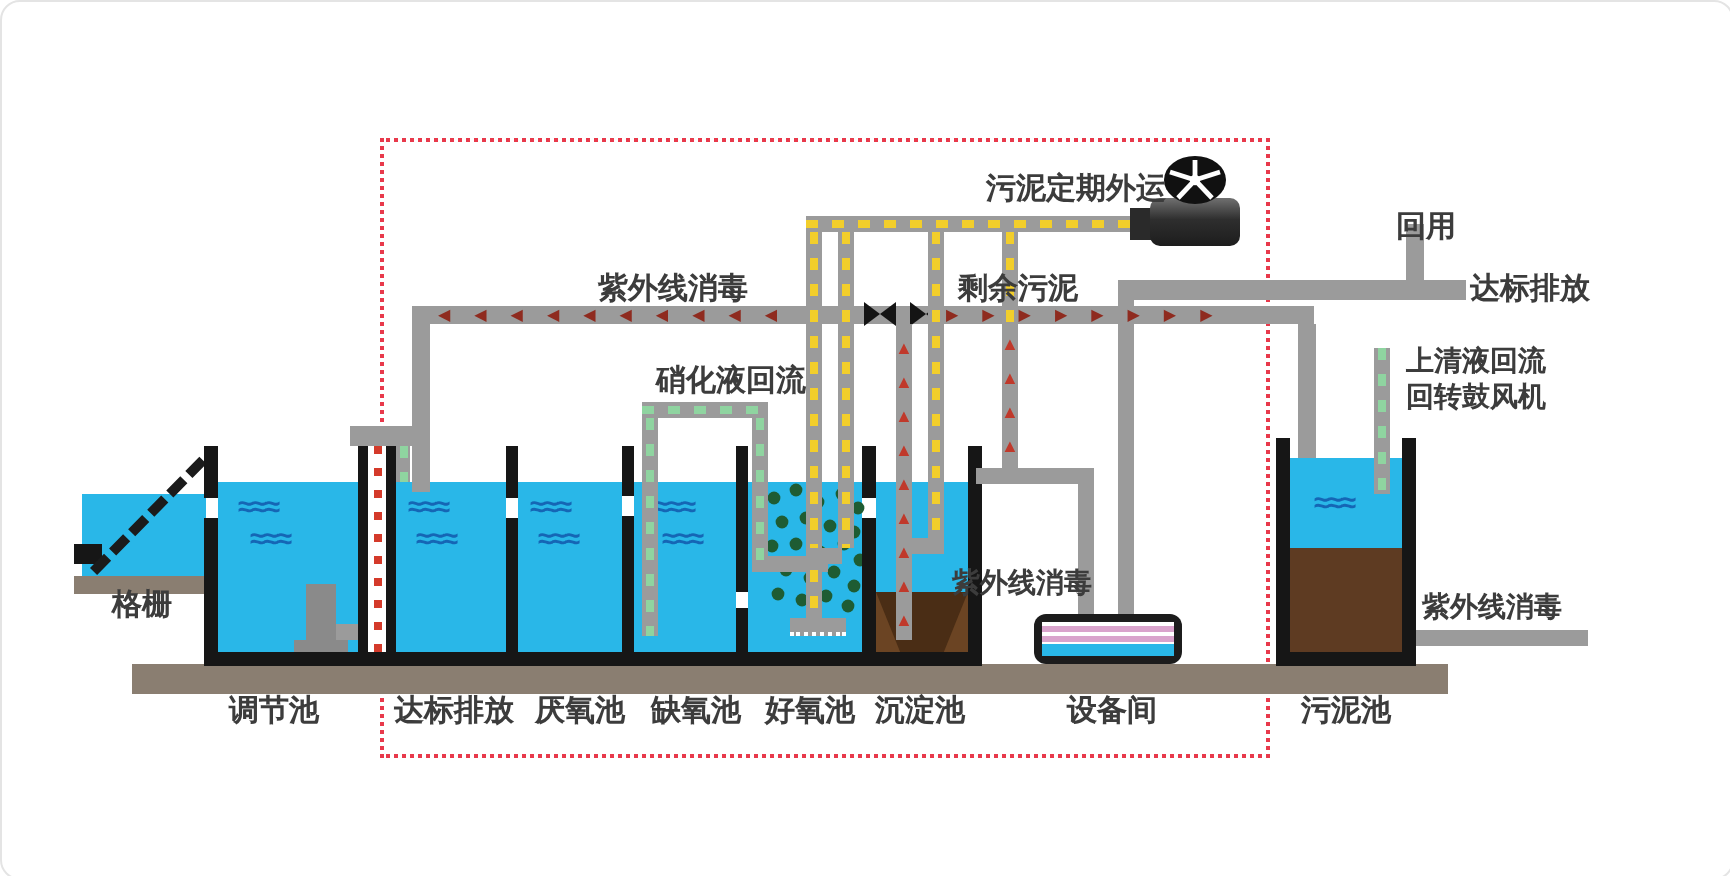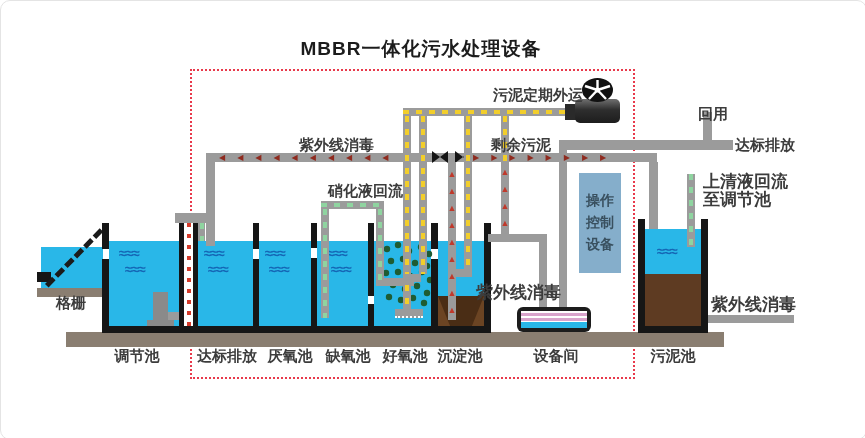--- a/index.html
+++ b/index.html
@@ -3,21 +3,21 @@
 <meta charset="utf-8">
 <style>
   html,body{margin:0;padding:0;background:#fff;font-family:"Liberation Sans","DejaVu Sans",sans-serif;}
   #stage{position:relative;width:865px;height:438px;background:#fff;border:1px solid #e4e4e4;border-radius:10px;overflow:hidden;}
   .d{position:absolute;}
   .water{background:#29B7E8;}
   .wall{background:#161616;}
   .pipe{background:#9B9B9B;}
   .base{background:#8A7E71;}
   .lbl{position:absolute;font-weight:700;color:#3C3C3C;font-size:15px;white-space:nowrap;line-height:1.15;}
-  .s14{font-size:17px;}
+  .s14{font-size:14px;}
   .tl{top:346px;transform:translateX(-50%);}
   .title{position:absolute;top:35px;left:0;width:840px;text-align:center;font-size:19px;font-weight:700;color:#1c1c1c;letter-spacing:1px;}
   .redbox{position:absolute;left:189px;top:68px;width:441px;height:306px;border:2px dotted #E8394B;}
   .wave{position:absolute;color:#1566B5;font-size:14px;font-weight:700;letter-spacing:-1px;line-height:11px;}
   .flow{position:absolute;color:#8F2B1F;font-size:8px;letter-spacing:12px;line-height:11px;white-space:nowrap;overflow:hidden;}
   .flowv{position:absolute;width:10px;word-break:break-all;line-height:17px;font-size:9px;color:#C0392B;text-align:center;overflow:hidden;}
   .dy-v,.dg-v,.dr-v{position:absolute;left:50%;top:0;bottom:0;width:4px;margin-left:-2px;}
   .dy-h,.dg-h{position:absolute;top:50%;left:0;right:0;height:4px;margin-top:-2px;}
   .dy-v{background:repeating-linear-gradient(180deg,#F2CE2B 0 6px,transparent 6px 13px);}
   .dg-v{background:repeating-linear-gradient(180deg,#8FD4A0 0 6px,transparent 6px 13px);}
@@ -33,21 +33,20 @@
   .uvin{position:absolute;left:4px;top:4px;right:4px;height:17px;background:linear-gradient(180deg,#fff 0 2px,#D9A3CC 2px 5px,#fff 5px 7px,#D9A3CC 7px 10px,#fff 10px 11px,#29B7E8 11px 17px);}
   .blower{position:absolute;left:574px;top:98px;width:45px;height:24px;border-radius:5px;background:linear-gradient(180deg,#707070,#2e2e2e 45%,#1d1d1d);}
   .hopper{position:absolute;left:437px;top:295px;width:46px;height:32px;background:#4A2D15;clip-path:polygon(0 0,100% 0,72% 100%,28% 100%);}
   .diff{position:absolute;background:#9B9B9B;border-bottom:2px dotted #fff;}
 </style>
 </head>
 <body>
 
 <div id="stage">
 
-  <div class="title">MBBR一体化污水处理设备</div>
   <div class="redbox"></div>
 
   <div class="d base" style="left:65px;top:331px;width:658px;height:15px"></div>
 
   <div class="d base" style="left:36px;top:287px;width:72px;height:9px"></div>
   <div class="d water" style="left:40px;top:246px;width:62px;height:41px"></div>
   <div class="d wall" style="left:36px;top:271px;width:14px;height:10px"></div>
   <div class="screen"></div>
   <div class="lbl" style="left:55px;top:293px">格栅</div>
 
@@ -186,45 +185,40 @@
   </svg>
 
   <div class="d pipe" style="left:487px;top:233px;width:59px;height:8px"></div>
   <div class="d pipe" style="left:538px;top:241px;width:8px;height:66px"></div>
   <div class="d pipe" style="left:558px;top:139px;width:174px;height:10px"></div>
   <div class="d pipe" style="left:702px;top:111px;width:9px;height:28px"></div>
   <div class="uv">
       <div class="uvin"></div>
     </div>
 
-  <div class="ctrl">
-    <span>操作</span>
-    <span>控制</span>
-    <span>设备</span>
-  </div>
 
   <div class="d wall" style="left:637px;top:218px;width:7px;height:114px"></div>
   <div class="d wall" style="left:700px;top:218px;width:7px;height:114px"></div>
   <div class="d water" style="left:644px;top:228px;width:56px;height:45px"></div>
   <div class="wave" style="left:656px;top:245px">≈≈≈</div>
   <div class="d" style="left:644px;top:273px;width:56px;height:52px;background:#5E3B22"></div>
   <div class="d wall" style="left:637px;top:325px;width:70px;height:7px"></div>
   <div class="d pipe" style="left:686px;top:173px;width:8px;height:73px">
       <i class="dg-v"></i>
     </div>
   <div class="d pipe" style="left:707px;top:314px;width:86px;height:8px"></div>
 
   <div class="lbl" style="left:298px;top:135px">紫外线消毒</div>
   <div class="lbl" style="left:327px;top:181px">硝化液回流</div>
   <div class="lbl" style="left:492px;top:85px">污泥定期外运</div>
-  <div class="lbl" style="left:490px;top:135px">剩余污泥</div>
+  <div class="lbl" style="left:478px;top:135px">剩余污泥</div>
   <div class="lbl" style="left:697px;top:104px">回用</div>
   <div class="lbl" style="left:734px;top:135px">达标排放</div>
   <div class="lbl s14" style="left:702px;top:171px">上清液回流</div>
-  <div class="lbl s14" style="left:702px;top:189px">至调节池</div>
+  <div class="lbl s14" style="left:702px;top:189px">回转鼓风机</div>
   <div class="lbl s14" style="left:475px;top:282px">紫外线消毒</div>
   <div class="lbl s14" style="left:710px;top:294px">紫外线消毒</div>
 
   <div class="lbl tl" style="left:136px">调节池</div>
   <div class="lbl tl" style="left:226px">达标排放</div>
   <div class="lbl tl" style="left:289px">厌氧池</div>
   <div class="lbl tl" style="left:347px">缺氧池</div>
   <div class="lbl tl" style="left:404px">好氧池</div>
   <div class="lbl tl" style="left:459px">沉淀池</div>
   <div class="lbl tl" style="left:555px">设备间</div>

